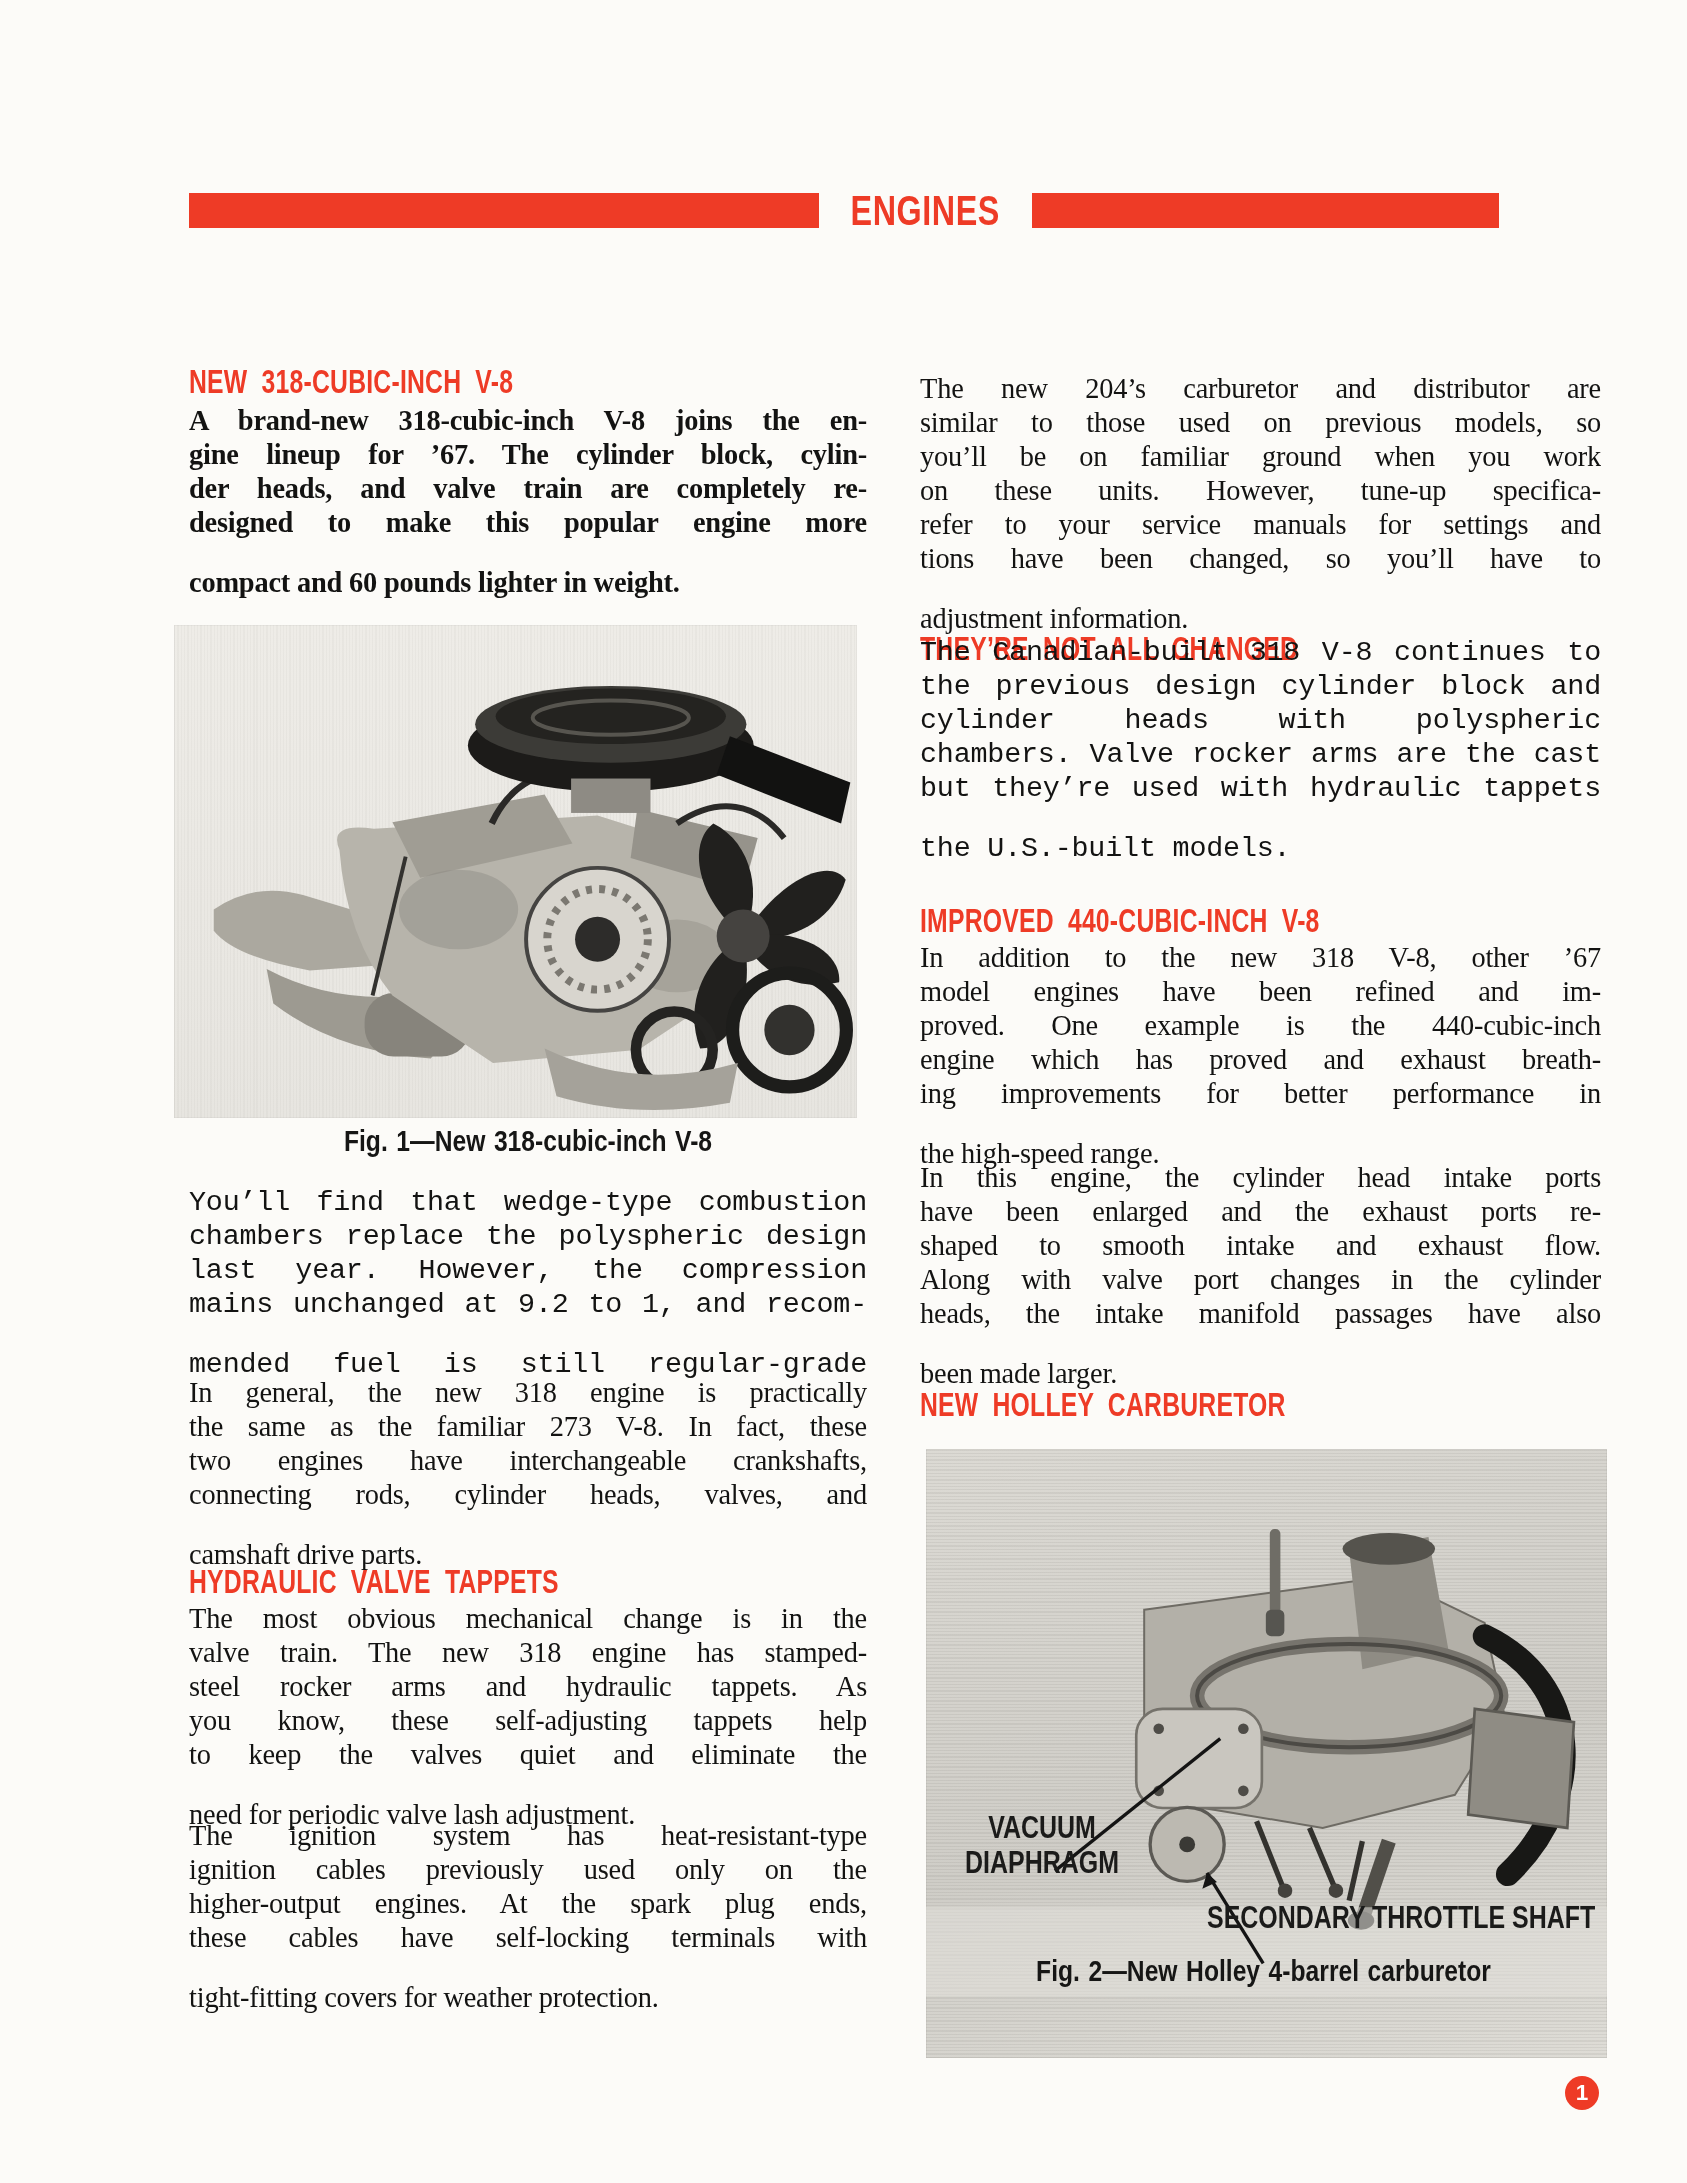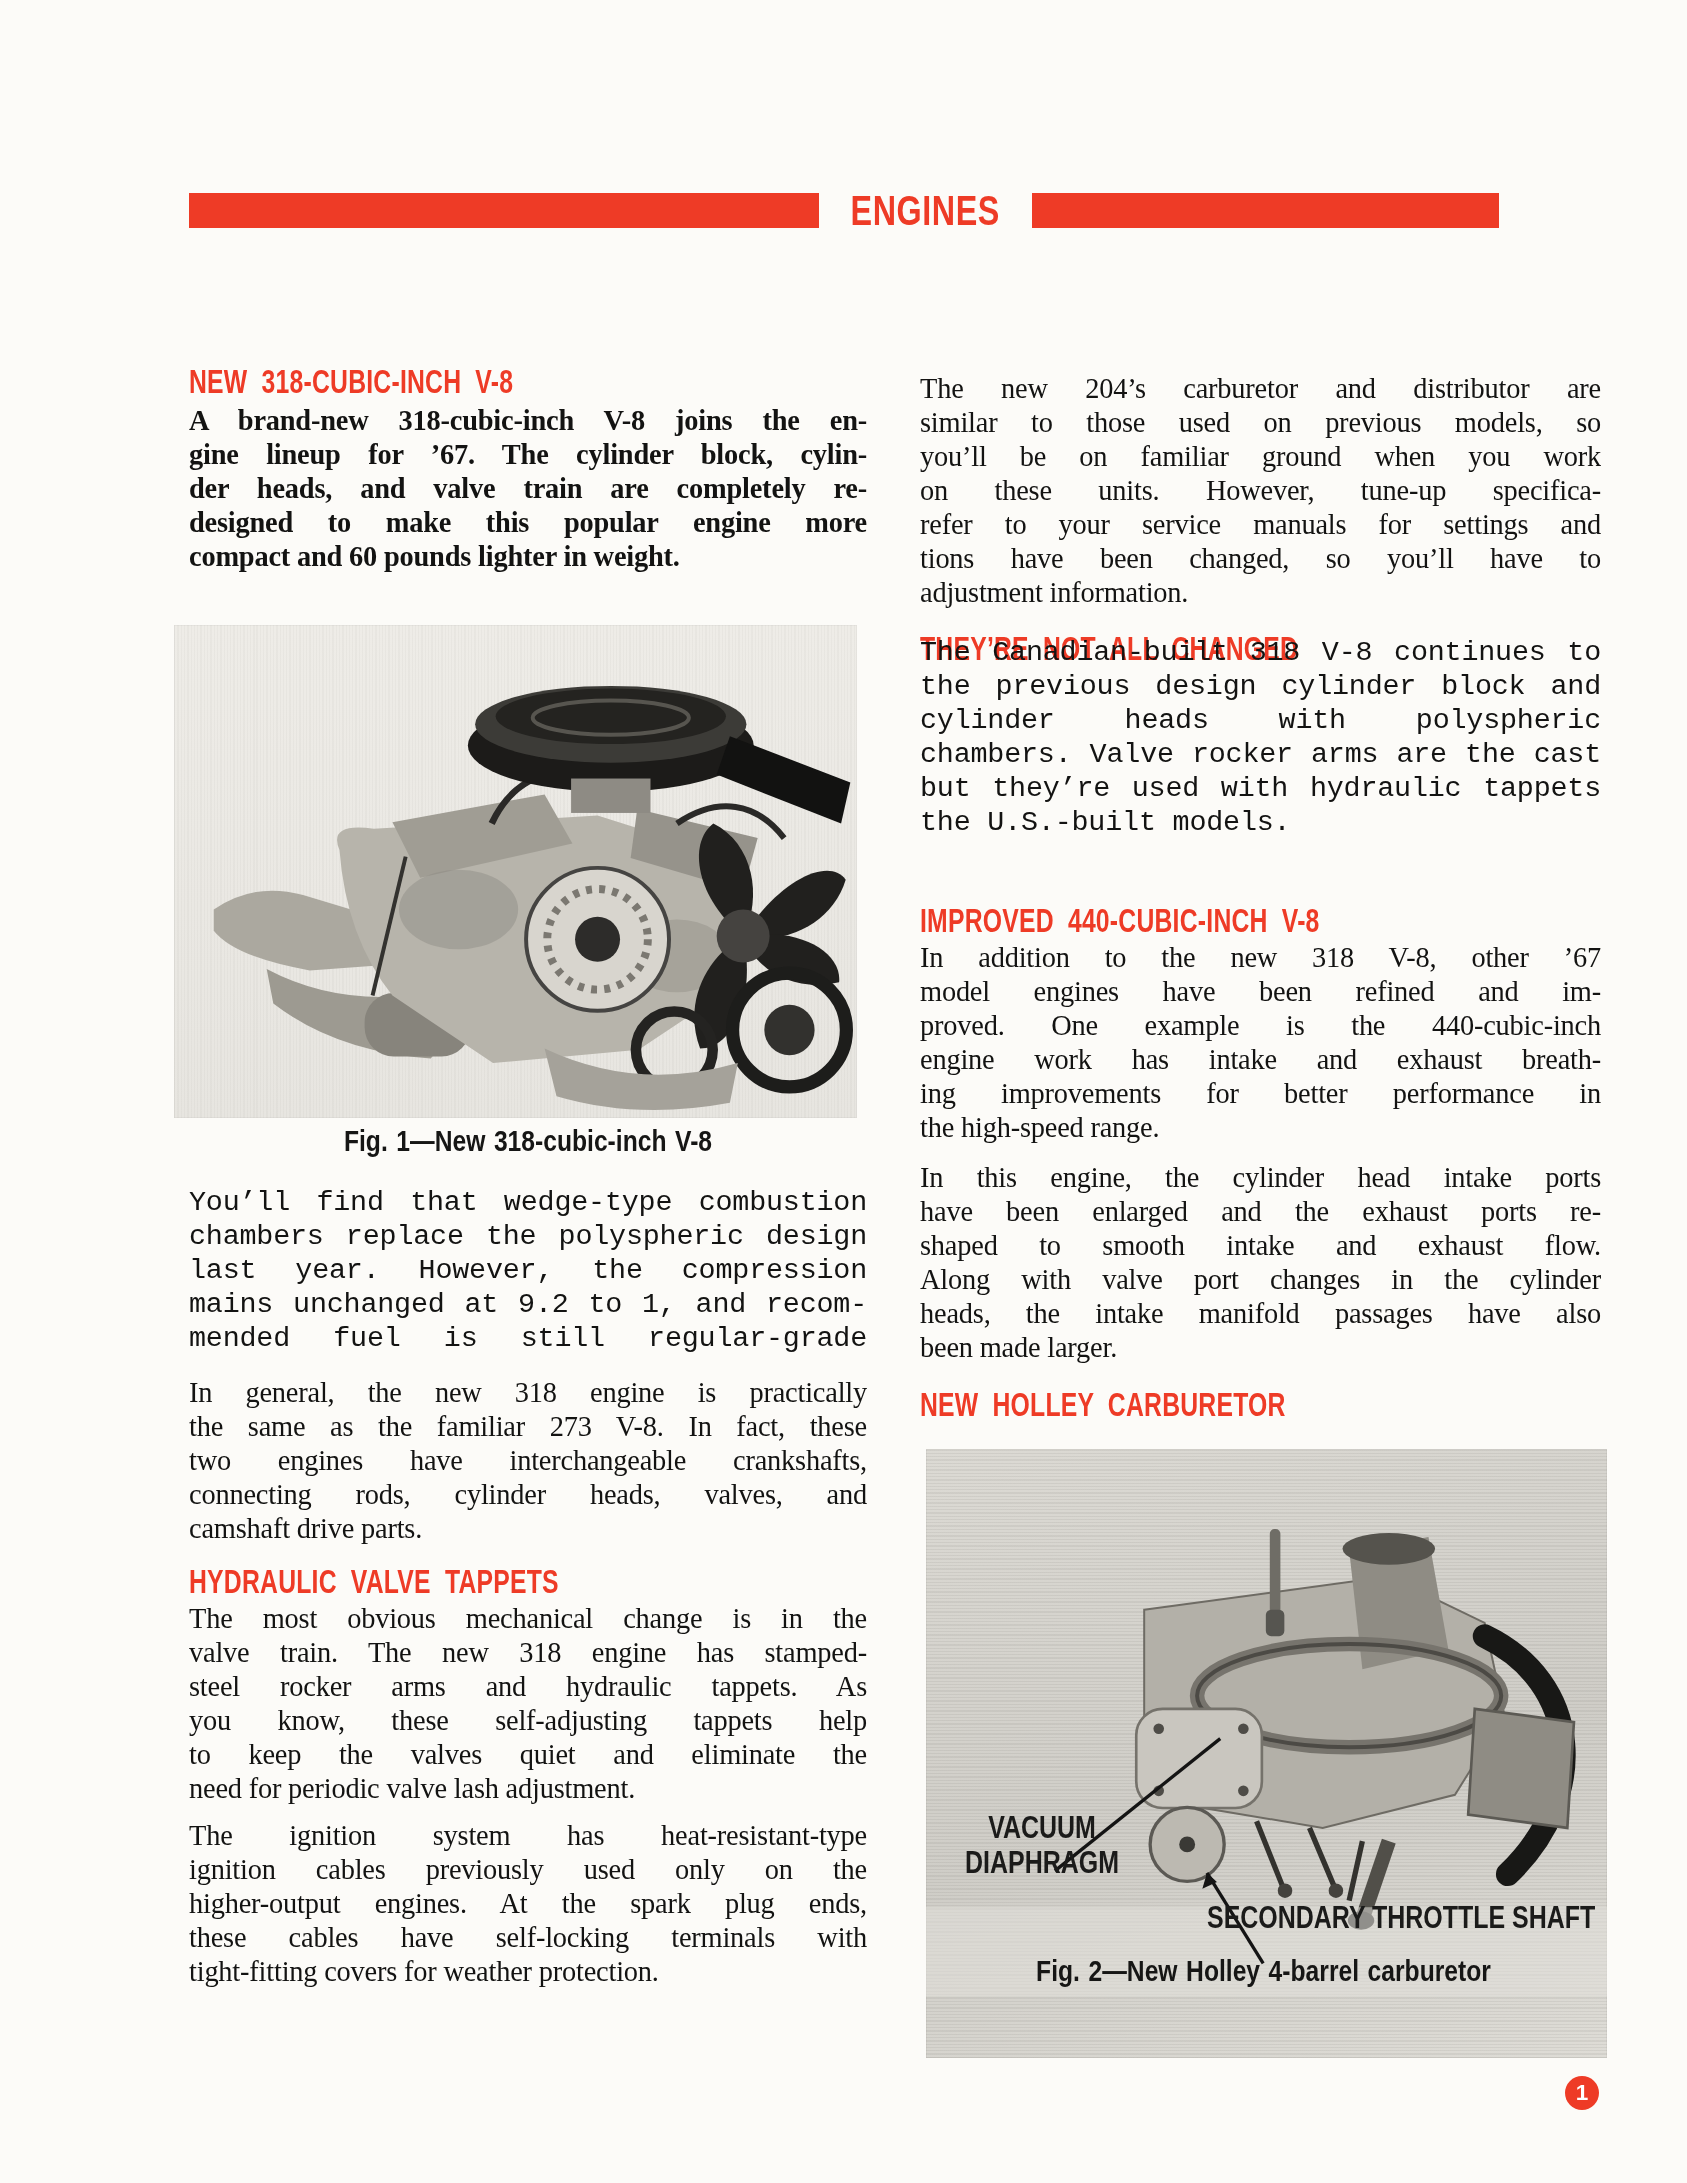--- a/index.html
+++ b/index.html
@@ -32,21 +32,21 @@
     transform:scaleX(.75); transform-origin:0 50%;
     word-spacing:9.3px; letter-spacing:0.3px; white-space:nowrap;
   }
 
   
   .para{width:678px;}
   .ln{
     font-size:28.4px; line-height:34px; height:34px; overflow:hidden;
     text-align:justify; text-align-last:justify; letter-spacing:-0.2px;
   }
-  .ln.last{text-align-last:left;}
+  .ln.last{text-align-last:left;margin-top:26px;}
 
   
   .cap{
     font-family:"Liberation Sans", sans-serif; font-weight:700;
     font-size:29px; line-height:30px; text-align:center; color:#161615;
     transform:scaleX(.85); transform-origin:50% 50%; word-spacing:2px;
   }
 
   
   .photo{overflow:hidden;}
@@ -208,21 +208,21 @@
     <div class="ln">but they’re used with hydraulic tappets like</div>
     <div class="ln last">the U.S.-built models.</div>
   </div>
 
   <div class="rh abs" style="left:920px; top:904px;">IMPROVED 440-CUBIC-INCH V-8</div>
 
   <div class="para abs" style="left:920px; top:941px; width:681px;">
     <div class="ln">In addition to the new 318 V-8, other ’67</div>
     <div class="ln">model engines have been refined and im-</div>
     <div class="ln">proved. One example is the 440-cubic-inch</div>
-    <div class="ln">engine work has intake and exhaust breath-</div>
+    <div class="ln">engine which has proved and exhaust breath-</div>
     <div class="ln">ing improvements for better performance in</div>
     <div class="ln last">the high-speed range.</div>
   </div>
 
   <div class="para abs" style="left:920px; top:1161px; width:681px;">
     <div class="ln">In this engine, the cylinder head intake ports</div>
     <div class="ln">have been enlarged and the exhaust ports re-</div>
     <div class="ln">shaped to smooth intake and exhaust flow.</div>
     <div class="ln">Along with valve port changes in the cylinder</div>
     <div class="ln">heads, the intake manifold passages have also</div>

